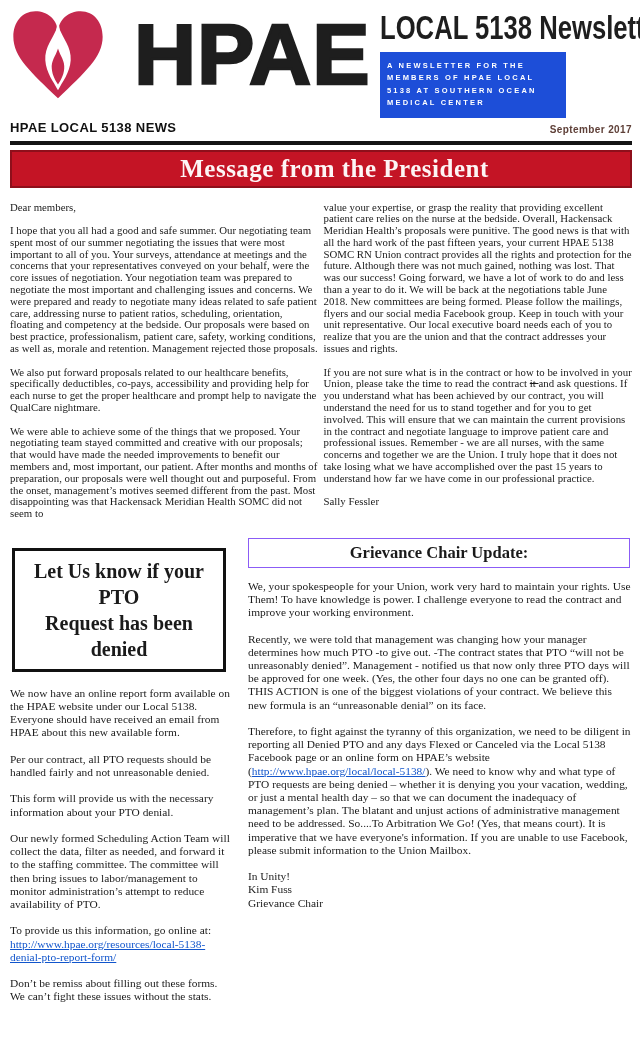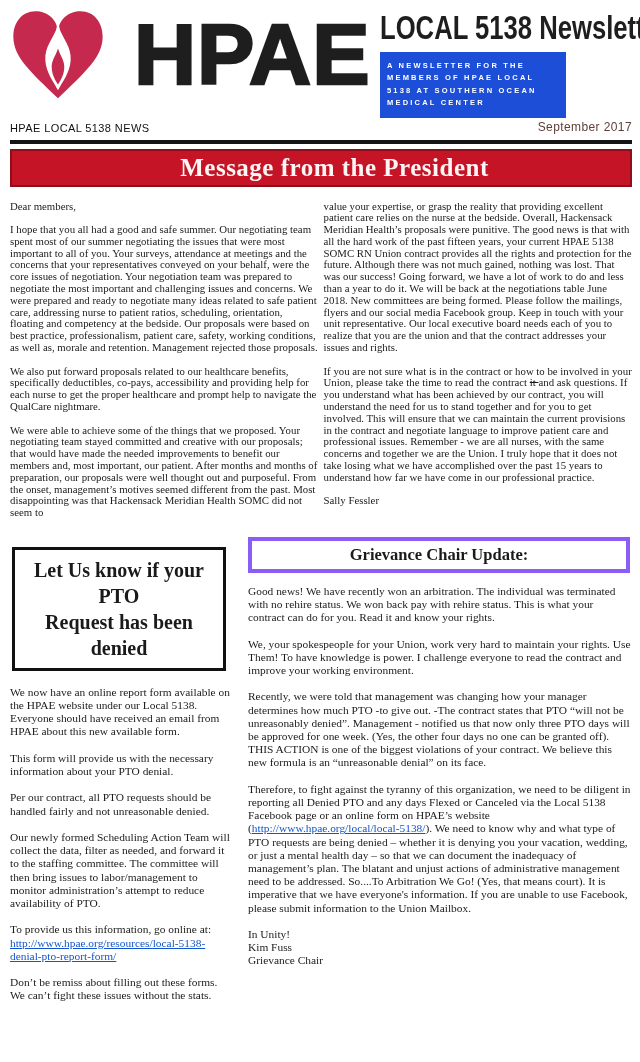--- a/index.html
+++ b/index.html
@@ -22,26 +22,26 @@
     font-size:27px;line-height:30px;white-space:nowrap;
     transform:scale(0.95,1.22);transform-origin:left bottom;margin-top:8px;
   }
   .tagline-box{
     margin-top:6px;width:172px;background:#1d4ed8;color:#ffffff;
     font-family:"Liberation Sans", sans-serif;font-weight:bold;
     font-size:7.5px;letter-spacing:2.2px;line-height:1.65;padding:8px 7px;
   }
   .kicker-row{display:flex;justify-content:space-between;align-items:flex-end;margin-top:2px;}
   .kicker{
-    font-family:"Liberation Sans", sans-serif;font-weight:normal;
-    font-size:11px;letter-spacing:.4px;color:#111;
+    font-family:"Liberation Sans", sans-serif;font-weight:bold;
+    font-size:13px;letter-spacing:.4px;color:#111;
   }
   .issue-date{
-    font-family:"Liberation Sans", sans-serif;font-weight:normal;
-    font-size:12px;letter-spacing:.4px;color:#5f4038;
+    font-family:"Liberation Sans", sans-serif;font-weight:bold;
+    font-size:10px;letter-spacing:.4px;color:#5f4038;
   }
   .rule{height:4px;background:#141414;margin-top:6px;}
   
   .banner{
     margin-top:5px;height:34px;background:#C41425;border:2px solid #8E0F1B;
     display:flex;align-items:center;justify-content:center;padding-left:27px;
   }
   .banner span{
     color:#fdf5f5;font-weight:bold;font-size:25px;letter-spacing:.5px;
     font-family:"Liberation Serif", serif;
@@ -55,21 +55,21 @@
   
   .lower{display:flex;gap:18px;margin-top:6px;}
   .lcol{width:220px;flex:none;}
   .rcol{flex:1;min-width:0;}
   p.lp{font-size:11.4px;line-height:13.2px;margin:0 0 13.2px 0;}
   .pto-box{
     border:3px solid #111;margin:10px 4px 15px 2px;padding:7px 2px;
     text-align:center;font-weight:bold;font-size:20px;line-height:1.3;
   }
   .grv-box{
-    border:4px solid #8b5cf6;margin:0 2px 12px 0;padding:4px 18px;text-align:center;
+    border:1px solid #8b5cf6;margin:0 2px 12px 0;padding:4px 18px;text-align:center;
   }
   .grv-box span{font-weight:bold;font-size:16.5px;}
   .sig p.sig-line{font-size:11.4px;line-height:13.2px;margin:0;}
 </style>
 </head>
 <body>
 
 <div class="page">
 
   <header class="masthead">
@@ -114,33 +114,32 @@
   </section>
 
   <section class="lower">
     <div class="lcol">
       <div class="pto-box">
         <div>Let Us know if your PTO</div>
         <div>Request has been denied</div>
       </div>
       <div>
           <p class="lp">We now have an online report form available on the HPAE website under our Local 5138. Everyone should have received an email from HPAE about this new available form.</p>
+          <p class="lp">Per our contract, all PTO requests should be handled fairly and not unreasonable denied.</p>
           <p class="lp">This form will provide us with the necessary information about your PTO denial.</p>
-          <p class="lp">Per our contract, all PTO requests should be handled fairly and not unreasonable denied.</p>
           <p class="lp">Our newly formed Scheduling Action Team will collect the data, filter as needed, and forward it to the staffing committee. The committee will then bring issues to labor/management to monitor administration’s attempt to reduce availability of PTO.</p>
           <p class="lp">To provide us this information, go online at: <a href="#" class="link">http://www.hpae.org/resources/local-5138-denial-pto-report-form/</a></p>
           <p class="lp">Don’t be remiss about filling out these forms. We can’t fight these issues without the stats.</p>
         </div>
     </div>
     <div class="rcol">
       <div class="grv-box">
         <span>Grievance Chair Update:</span>
       </div>
       <div>
-          <p class="lp">Good news! We have recently won an arbitration. The individual was terminated with no rehire status. We won back pay with rehire status. This is what your contract can do for you. Read it and know your rights.</p>
           <p class="lp">We, your spokespeople for your Union, work very hard to maintain your rights. Use Them! To have knowledge is power. I challenge everyone to read the contract and improve your working environment.</p>
           <p class="lp">Recently, we were told that management was changing how your manager determines how much PTO -to give out. -The contract states that PTO “will not be unreasonably denied”.  Management - notified us that now only three PTO days will be approved for one week. (Yes, the other four days no one can be granted off). THIS ACTION is one of the biggest violations of your contract.  We believe this new formula is an “unreasonable denial” on its face.</p>
           <p class="lp">Therefore, to fight against the tyranny of this organization, we need to be diligent in reporting all Denied PTO and any days Flexed or Canceled via the Local 5138 Facebook page or an online form on HPAE’s website (<a href="#" class="link">http://www.hpae.org/local/local-5138/</a>). We need to know why and what type of PTO requests are being denied – whether it is denying you your vacation, wedding, or just a mental health day – so that we can document the inadequacy of management’s plan. The blatant and unjust actions of administrative management need to be addressed. So....To Arbitration We Go! (Yes, that means court). It is imperative that we have everyone's information. If you are unable to use Facebook, please submit information to the Union Mailbox.</p>
         </div>
       <div class="sig">
           <p class="sig-line">In Unity!</p>
           <p class="sig-line">Kim Fuss</p>
           <p class="sig-line">Grievance Chair</p>
         </div>
     </div>

